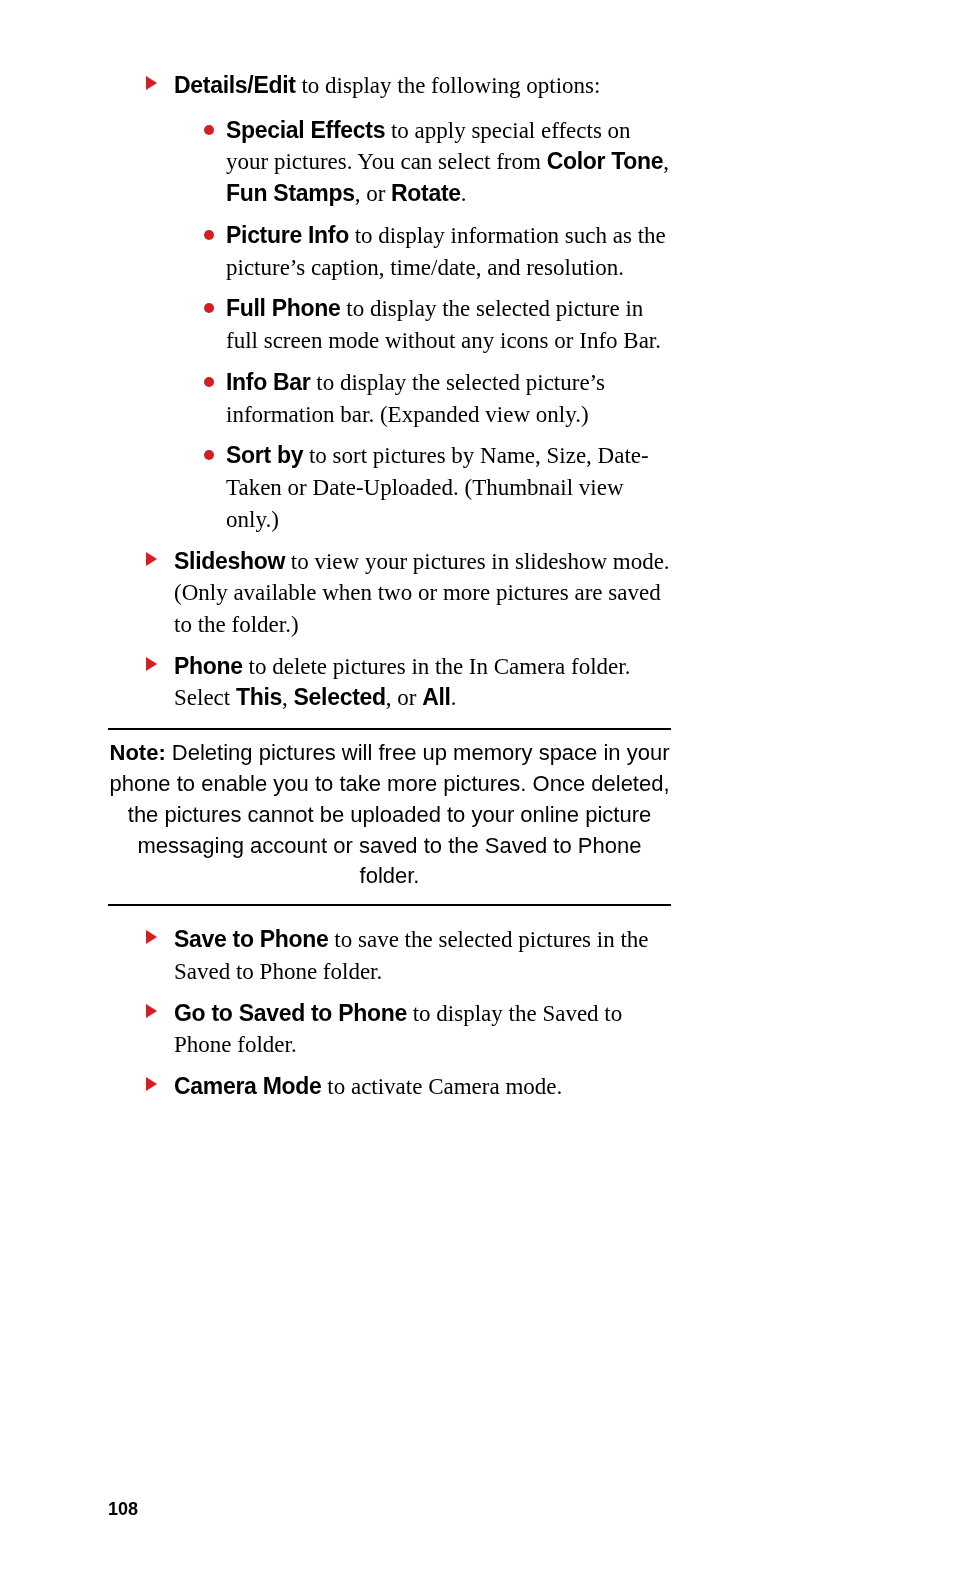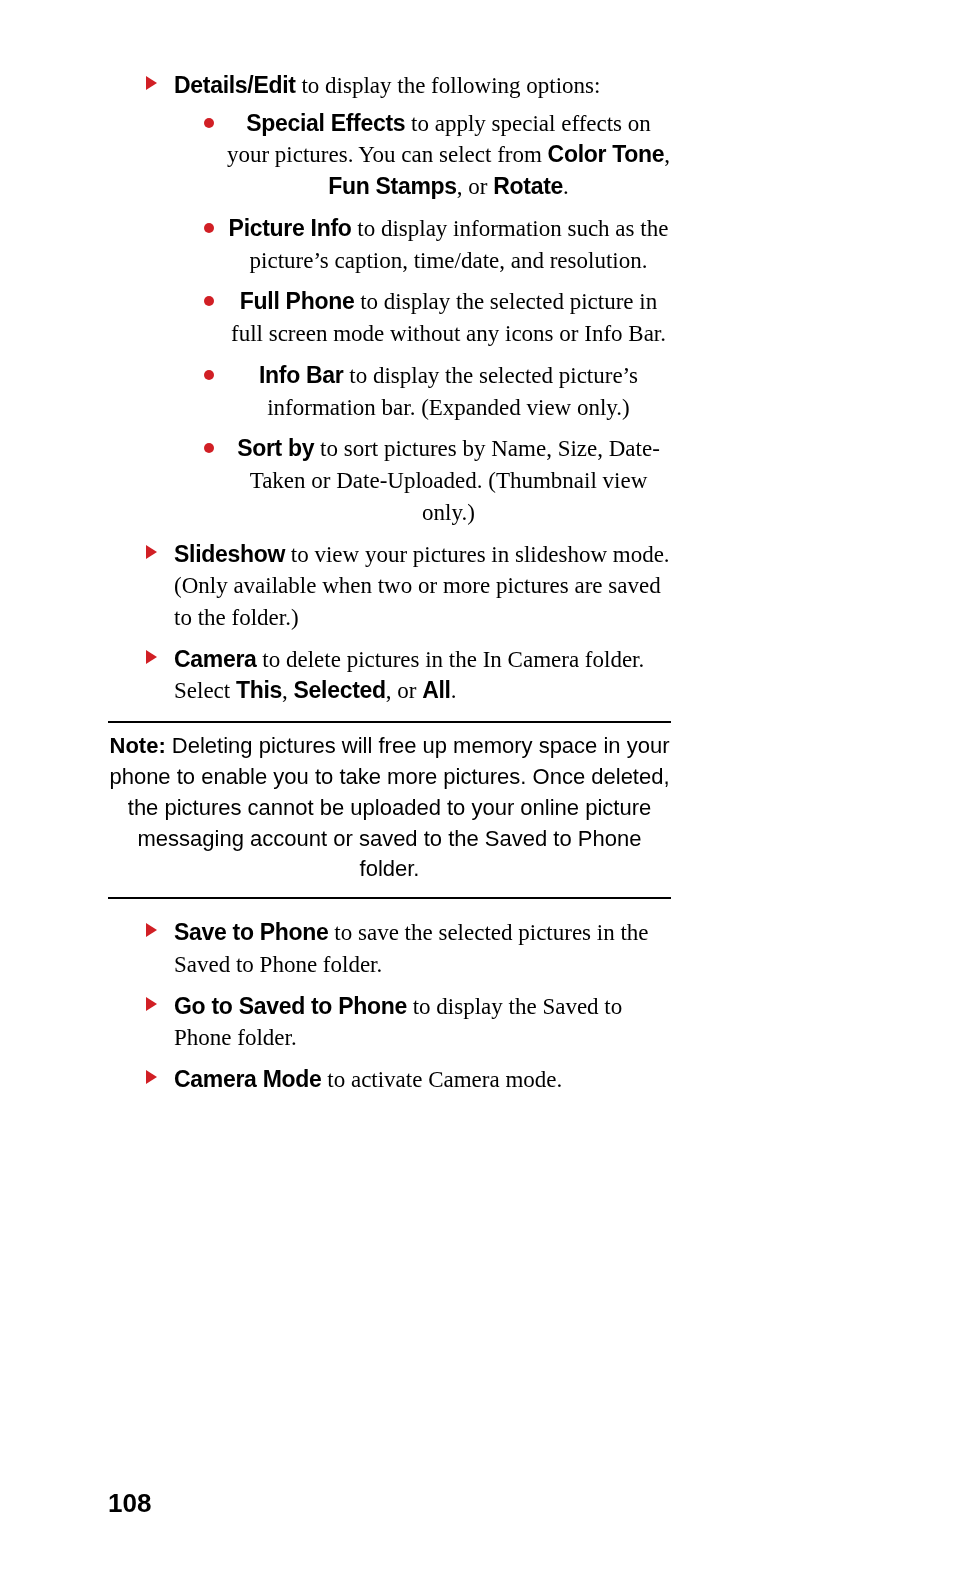--- a/index.html
+++ b/index.html
@@ -7,32 +7,32 @@
         padding:70px 108px 60px 108px;
         font-family:Georgia,'Times New Roman',serif;
         font-size:23px;line-height:1.38;position:relative;}
   .bold-sans{font-family:'Helvetica Neue',Arial,sans-serif;font-weight:700;
              letter-spacing:-0.3px;}
   ul.lvl1{list-style:none;margin:0 0 14px 0;padding:0 0 0 38px;}
   ul.lvl1>li{position:relative;padding-left:28px;margin-bottom:10px;}
   .tri{position:absolute;left:0;top:6px;display:inline-block;
        width:0;height:0;border-top:7px solid transparent;
        border-bottom:7px solid transparent;border-left:11px solid #d11f25;}
-  ul.lvl2{list-style:none;margin:6px 0 0 0;padding:0 0 0 32px;text-align:center;}
+  ul.lvl2{list-style:none;margin:13px 0 0 0;padding:0 0 0 32px;}
   ul.lvl2>li{position:relative;padding-left:20px;margin-bottom:10px;}
   .dot{position:absolute;left:-2px;top:10px;display:inline-block;
        width:10px;height:10px;border-radius:50%;background:#d11f25;}
   .note{border-top:2px solid #000;border-bottom:2px solid #000;
         margin:14px 0 18px 0;padding:8px 0 12px 0;
         font-family:'Helvetica Neue',Arial,sans-serif;font-size:22px;
         line-height:1.4;text-align:center;}
   .note .label{font-weight:700;}
   .pageno{position:absolute;left:108px;bottom:68px;
           font-family:'Helvetica Neue',Arial,sans-serif;font-weight:700;
-          font-size:26px;}
+          font-size:18px;}
 </style>
 </head>
 <body>
 <div class="page">
 
 <ul class="lvl1">
   <li>
     <span class="tri"></span>
     <span class="bold-sans">Details/Edit</span><span> to display the following options:</span>
     <ul class="lvl2">
@@ -57,21 +57,21 @@
         <span class="bold-sans">Sort by</span><span> to sort pictures by Name, Size, Date-Taken or Date-Uploaded. (Thumbnail view only.)</span>
       </li>
     </ul>
   </li>
   <li>
     <span class="tri"></span>
     <span class="bold-sans">Slideshow</span><span> to view your pictures in slideshow mode. (Only available when two or more pictures are saved to the folder.)</span>
   </li>
   <li>
     <span class="tri"></span>
-    <span class="bold-sans">Camera</span><span> to delete pictures in the In Camera folder. Select </span><span class="bold-sans">This</span><span>, </span><span class="bold-sans">Selected</span><span>, or </span><span class="bold-sans">All</span><span>.</span>
+    <span class="bold-sans">Phone</span><span> to delete pictures in the In Camera folder. Select </span><span class="bold-sans">This</span><span>, </span><span class="bold-sans">Selected</span><span>, or </span><span class="bold-sans">All</span><span>.</span>
   </li>
 </ul>
 
 <div class="note">
   <span class="label">Note:</span><span> Deleting pictures will free up memory space in your phone to enable you to take more pictures. Once deleted, the pictures cannot be uploaded to your online picture messaging account or saved to the Saved to Phone folder.</span>
 </div>
 
 <ul class="lvl1">
   <li>
     <span class="tri"></span>

